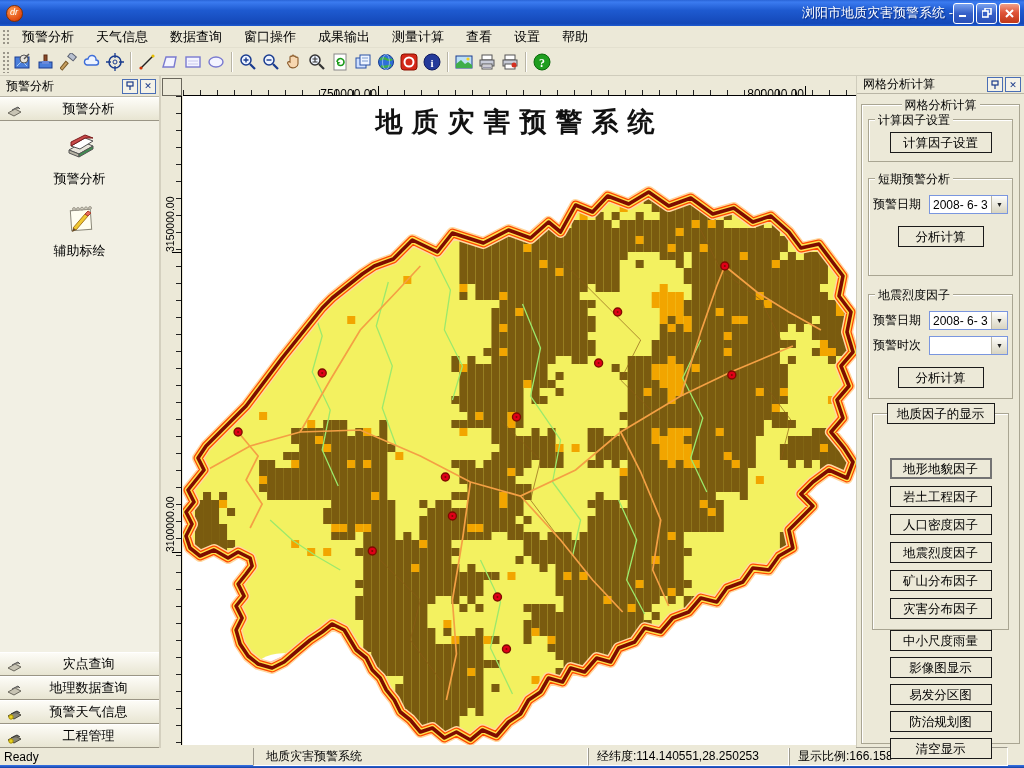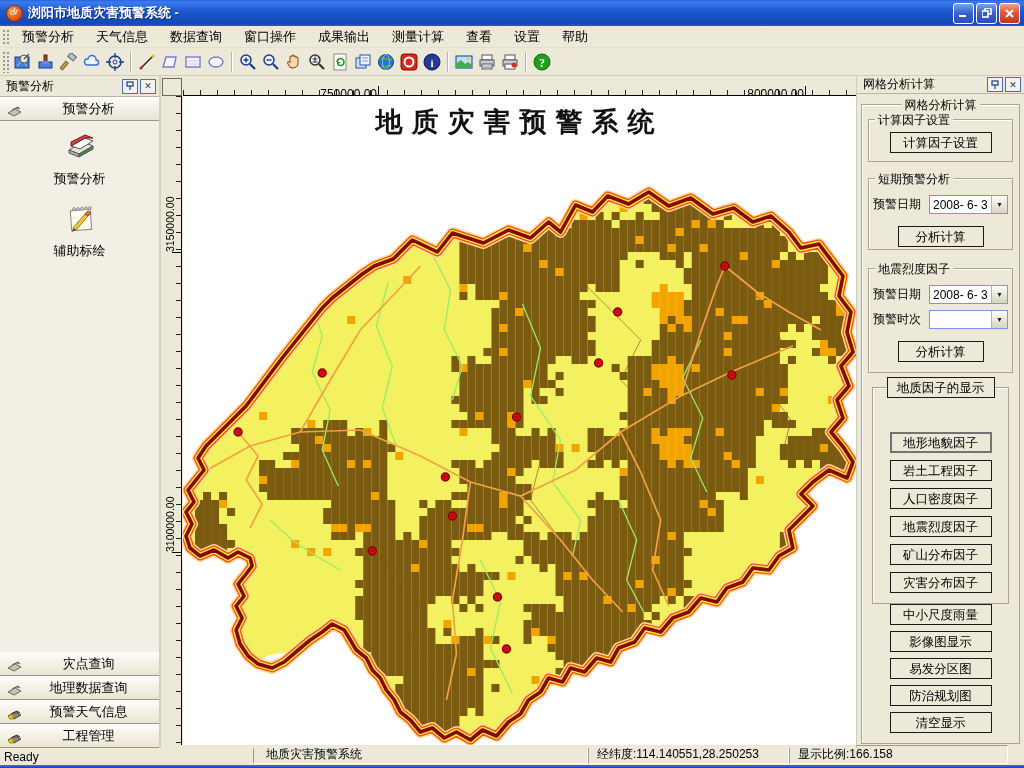--- a/index.html
+++ b/index.html
@@ -3,21 +3,21 @@
 <meta charset="utf-8">
 <style>
   * { margin:0; padding:0; box-sizing:border-box; }
   html,body { width:1024px; height:768px; overflow:hidden; }
   body { font-family:"Liberation Sans","DejaVu Sans",sans-serif; font-size:12px; background:#ECE9D8; position:relative; }
 
   
   .titlebar { height:26px; background:linear-gradient(180deg,#2964D6 0%,#3B7BF0 8%,#1E5AD0 40%,#1448B8 90%,#1E5AD0 100%); display:flex; align-items:center; padding:0 4px 0 6px; }
   .app-logo { width:17px; height:17px; border-radius:50%; background:radial-gradient(circle at 35% 30%,#FF9A4D,#E04A10 70%,#A03000); border:1px solid #803000; margin-right:5px; position:relative; flex:none; }
   .app-logo::after { content:"dr"; position:absolute; left:3px; top:1px; color:#fff; font-size:9px; font-style:italic; }
-  .titlebar-text { color:#fff; font-weight:bold; font-size:13px; text-shadow:1px 1px 1px #0a2a7a; flex:1 1 auto; white-space:nowrap; }
+  .titlebar-text { color:#fff; font-weight:normal; font-size:13px; text-shadow:1px 1px 1px #0a2a7a; flex:1 1 auto; white-space:nowrap;text-align:right; }
   .winbtns { display:flex; gap:2px; }
   .winbtn { width:21px; height:21px; border-radius:3px; border:1px solid #fff; color:#fff; font-size:11px; font-weight:bold; display:flex; align-items:center; justify-content:center; background:linear-gradient(180deg,#7AA2EF,#3660C8 50%,#2A50B8); }
   .winbtn.close { background:linear-gradient(180deg,#F0A088,#E0563A 45%,#C03818); }
   .winbtn svg { display:block; }
 
   
   .menubar { height:22px; background:#ECE9D8; display:flex; align-items:center; border-bottom:1px solid #E3E0CF; }
   .grip { width:9px; align-self:stretch; margin:2px 1px; background-image:radial-gradient(circle,#9a968a 1px,transparent 1.2px); background-size:4px 4px; background-position:1px 1px; }
   .menu-item { padding:2px 11px; color:#000; font-size:13px; }
 
@@ -70,21 +70,21 @@
   .combo { flex:1; height:19px; background:#fff; border:1px solid #7a96df; display:flex; }
   .combo .cv { flex:1; font-size:12px; padding:2px 2px 0 3px; white-space:nowrap; overflow:hidden; }
   .combo .arrow-btn { width:16px; flex:none; background:linear-gradient(180deg,#fdfdfb,#d8d4c0); border-left:1px solid #b9b5a5; font-size:7px; color:#222; display:flex; align-items:center; justify-content:center; }
   .geo-gb { margin:14px 6px 0 6px; padding:16px 0 10px 0; }
   .gb-title-btn { position:absolute; top:-11px; left:50%; transform:translateX(-50%); width:108px; }
   .factor-btn { width:102px; margin:7px auto 0 auto; }
   .factor-btn.active { border:2px solid #737373; line-height:16px;margin-top:28px; }
   .extra-btn { width:102px; margin:6px auto 0 auto; }
 
   
-  .statusbar { height:17px; background:#ECE9D8; display:flex; align-items:flex-end; padding:1px 2px 1px 2px; font-size:12px; }
+  .statusbar { height:17px; background:#ECE9D8; display:flex; align-items:center; padding:1px 2px 1px 2px; font-size:12px; }
   .sb-field { border:1px solid; border-color:#9d9a8d #fff #fff #9d9a8d; padding:0 8px; display:flex; align-items:center; white-space:nowrap; overflow:hidden; }
   .sb-f1 { width:251px; border:none; padding-left:2px; }
   .sb-f2 { width:335px; padding-left:12px; }
   .sb-f3 { width:201px; }
   .sb-f4 { width:219px; }
   .sb-grip { flex:1; background-image:radial-gradient(circle,#9a968a 1px,transparent 1.2px); background-size:4px 4px; background-position:right bottom; }
   .win-bottom-edge { height:3px; background:linear-gradient(180deg,#3a76e8,#1442a8); }
 
   .icon16 { width:18px; height:18px; flex:none; }
   .icon32 { width:34px; height:34px; }
@@ -2877,21 +2877,21 @@
     </div>
     <div class="rp-body">
       <div class="groupbox outer-gb">
         <span class="gb-caption">网格分析计算</span>
 
         <div class="groupbox" style="margin:4px 2px 0 2px; padding:12px 0 8px 0;">
           <span class="gb-caption" style="left:6px;">计算因子设置</span>
           <button class="xp-btn" style="width:102px;">计算因子设置</button>
         </div>
 
-        <div class="groupbox" style="margin:16px 2px 0 2px; padding:10px 2px 2px 2px;">
+        <div class="groupbox" style="margin:16px 2px 0 2px; padding:10px 2px 28px 2px;">
           <span class="gb-caption" style="left:6px;">短期预警分析</span>
           <div class="combo-row">
             <span class="cr-label">预警日期</span>
             <div class="combo">
               <span class="cv">2008- 6- 3</span>
               <span class="arrow-btn">▼</span>
             </div>
           </div>
           <button class="xp-btn" style="width:86px; margin-top:12px;">分析计算</button>
         </div>

